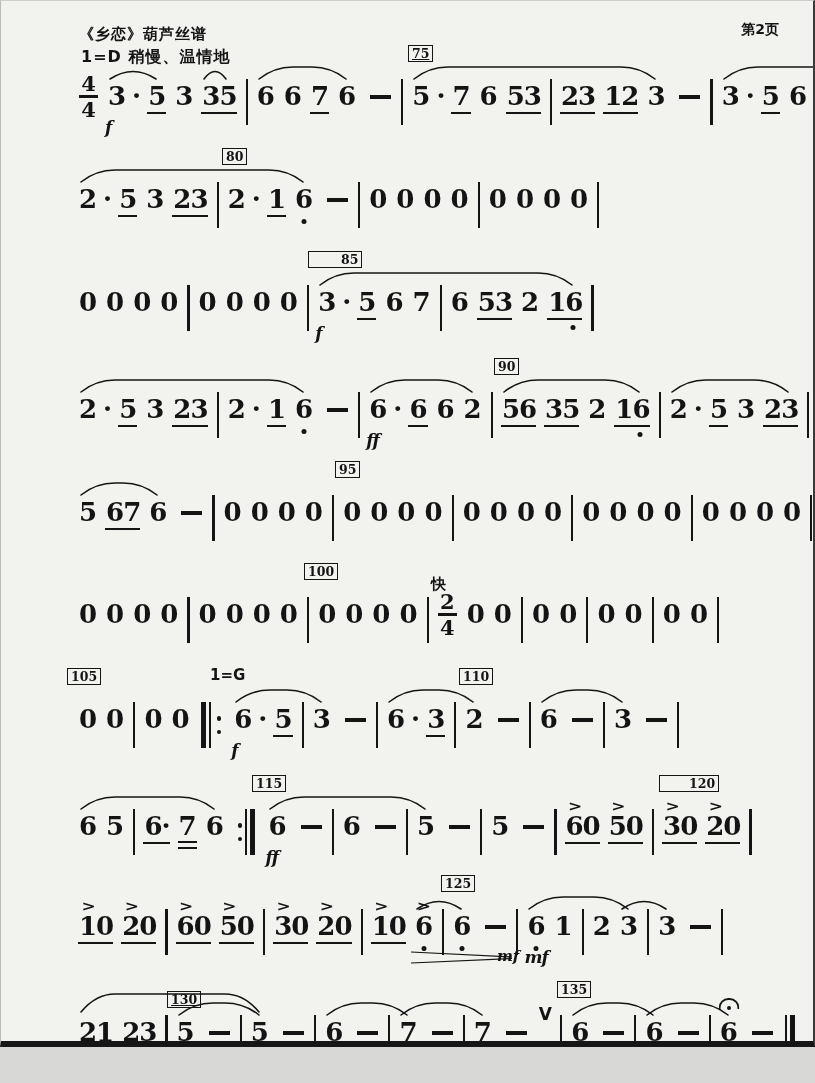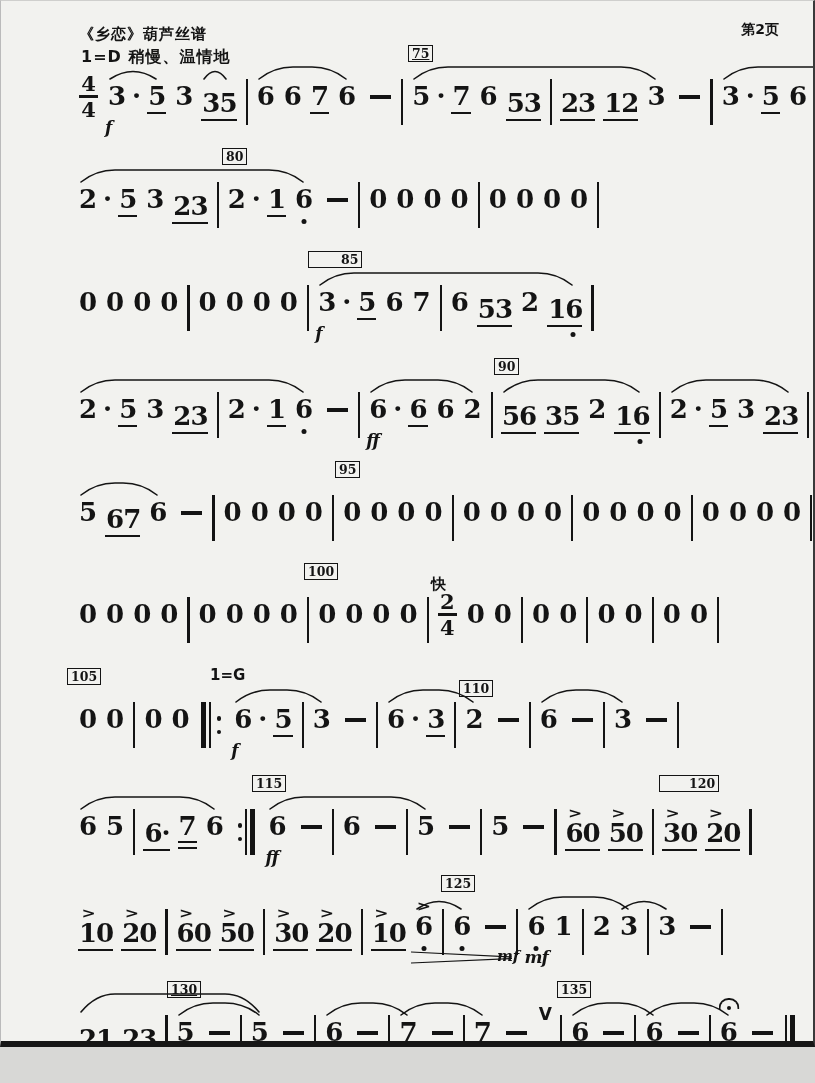--- a/index.html
+++ b/index.html
@@ -11,21 +11,21 @@
     border-right:2px solid #3a3a3a;border-bottom:6px solid #161616;
     box-sizing:border-box;
   }
   .hdr-title{position:absolute;top:24px;left:78px;font:bold 15px "DejaVu Sans",sans-serif;letter-spacing:1px;}
   .hdr-page{position:absolute;top:20px;right:34px;font:bold 14px "DejaVu Sans",sans-serif;margin-left:32px;}
   .key-tempo{position:absolute;top:46px;left:80px;font:bold 16px "DejaVu Sans",sans-serif;letter-spacing:1px;}
   .score{position:absolute;left:0;top:0;width:815px;height:1083px;}
   .sys{position:absolute;left:0;width:815px;height:104px;}
   .row{position:absolute;left:78px;top:40px;display:flex;align-items:flex-start;}
   .nt{position:relative;font:bold 26px/26px "DejaVu Serif",serif;margin-right:9px;white-space:nowrap;}
-  .nt.grp{letter-spacing:-1px;margin-top:7px;}
+  .nt.grp{letter-spacing:-1px;}
   .nt.u1::after{content:"";position:absolute;left:-1px;right:0;bottom:-5px;border-top:2.2px solid #141414;}
   .nt.u2::after{content:"";position:absolute;left:-1px;right:0;bottom:-10px;height:4px;
     border-top:2.2px solid #141414;border-bottom:2.2px solid #141414;}
   .lodot{position:absolute;left:50%;transform:translateX(-50%);bottom:-12px;width:5px;height:5px;border-radius:50%;background:#141414;}
   .nt.u1 .lodot{bottom:-15px;}
   .lodot.last{left:72%;}
   .accm{position:absolute;top:-17px;left:50%;transform:translateX(-50%) scaleY(.85);
     font:bold 17px "DejaVu Sans",sans-serif;letter-spacing:0;}
   .nt.grp .accm{left:28%;}
   .fmArc{position:absolute;left:50%;transform:translateX(-50%);top:-21px;width:17px;height:9px;
@@ -313,21 +313,21 @@
           <span class="nt">3</span>
           <span class="dash"></span>
           <span class="bl"></span>
         </div>
         <svg class="ov" width="815" height="104">
           <path d="M 235 36 Q 250 24 269 24 L 286 24 Q 305 24 320 36" fill="none" stroke="#141414" stroke-width="1.6" stroke-linecap="round"></path>
           <path d="M 388 36 Q 403 24 422 24 L 438 24 Q 457 24 472 36" fill="none" stroke="#141414" stroke-width="1.6" stroke-linecap="round"></path>
           <path d="M 541 36 Q 556 24 575 24 L 587 24 Q 606 24 621 36" fill="none" stroke="#141414" stroke-width="1.6" stroke-linecap="round"></path>
         </svg>
         <div class="mbox" style="left: 66px; top: 2px;">105</div>
-        <div class="mbox" style="left: 458px; top: 2px; margin-top: 12px;">110</div>
+        <div class="mbox" style="left: 458px; top: 2px;">110</div>
         <div class="slbl" style="left: 209px; top: 0px;">1=G</div>
       </div>
       <div class="sys" style="top: 772px;">
         <div class="row">
           <span class="nt">6</span>
           <span class="nt">5</span>
           <span class="bl"></span>
           <span class="nt u1 grp">6·</span>
           <span class="nt u2">7</span>
           <span class="nt">6</span>
@@ -437,17 +437,17 @@
           </span>
         </div>
         <svg class="ov" width="815" height="104">
           <path d="M 80 33 Q 95 15 114 15 L 224 15 Q 243 15 258 33" fill="none" stroke="#141414" stroke-width="1.6" stroke-linecap="round"></path>
           <path d="M 178 36 Q 193 24 212 24 L 224 24 Q 243 24 258 36" fill="none" stroke="#141414" stroke-width="1.6" stroke-linecap="round"></path>
           <path d="M 326 36 Q 341 24 360 24 L 372 24 Q 391 24 406 36" fill="none" stroke="#141414" stroke-width="1.6" stroke-linecap="round"></path>
           <path d="M 400 36 Q 415 24 434 24 L 447 24 Q 466 24 481 36" fill="none" stroke="#141414" stroke-width="1.6" stroke-linecap="round"></path>
           <path d="M 572 36 Q 587 24 606 24 L 618 24 Q 637 24 652 36" fill="none" stroke="#141414" stroke-width="1.6" stroke-linecap="round"></path>
           <path d="M 646 36 Q 661 24 680 24 L 693 24 Q 712 24 727 36" fill="none" stroke="#141414" stroke-width="1.6" stroke-linecap="round"></path>
         </svg>
-        <div class="mbox" style="left: 166px; top: 2px; text-decoration: underline;">130</div>
+        <div class="mbox" style="left: 166px; top: 12px; text-decoration: underline;">130</div>
         <div class="mbox" style="left: 556px; top: 2px;">135</div>
       </div>
     </div>
 </div>
 
 </body></html>

